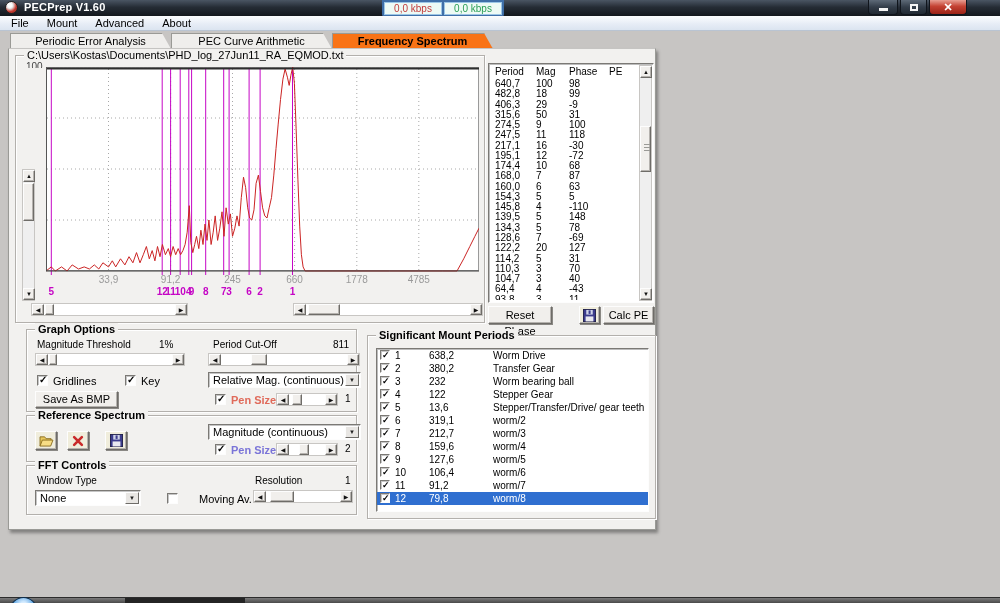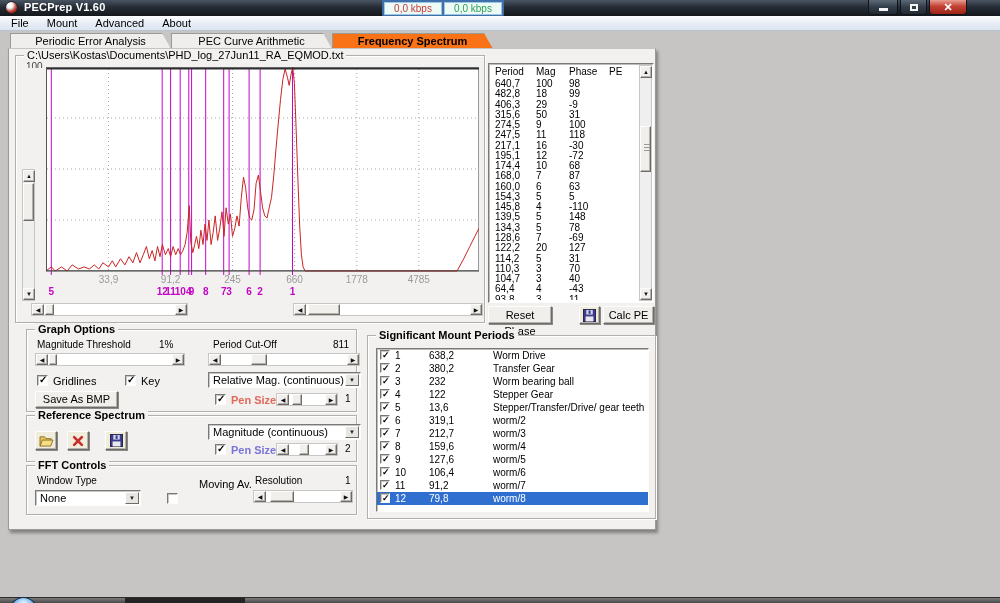--- a/index.html
+++ b/index.html
@@ -462,21 +462,21 @@
     </div>
 
     <div class="gb" style="left:17px;top:416px;width:331px;height:50px;">
       <div class="gb-label bold">FFT Controls</div>
       <div class="lab" style="left:10px;top:9px;">Window Type</div>
       <div class="dd" style="left:8px;top:24px;width:106px;">
         <span>None</span>
         <span class="ddbtn">▼</span>
       </div>
       <div class="cb" style="left:140px;top:27px;"></div>
-      <div class="cb-lab" style="left:156px;top:12px;padding-left:16px;">Moving Av.</div>
+      <div class="cb-lab" style="left:156px;top:27px;padding-left:16px;">Moving Av.</div>
       <div class="lab" style="left:228px;top:9px;">Resolution</div>
       <div class="lab" style="left:318px;top:9px;">1</div>
       <div class="sb hsb" style="left:226px;top:24px;width:100px;height:13px;">
         <div class="track"></div>
         <div class="arr" style="left:0;">◀</div>
         <div class="thumb" style="left:16px;top:0;width:24px;height:11px;"></div>
         <div class="arr" style="right:0;">▶</div>
       </div>
     </div>
 

